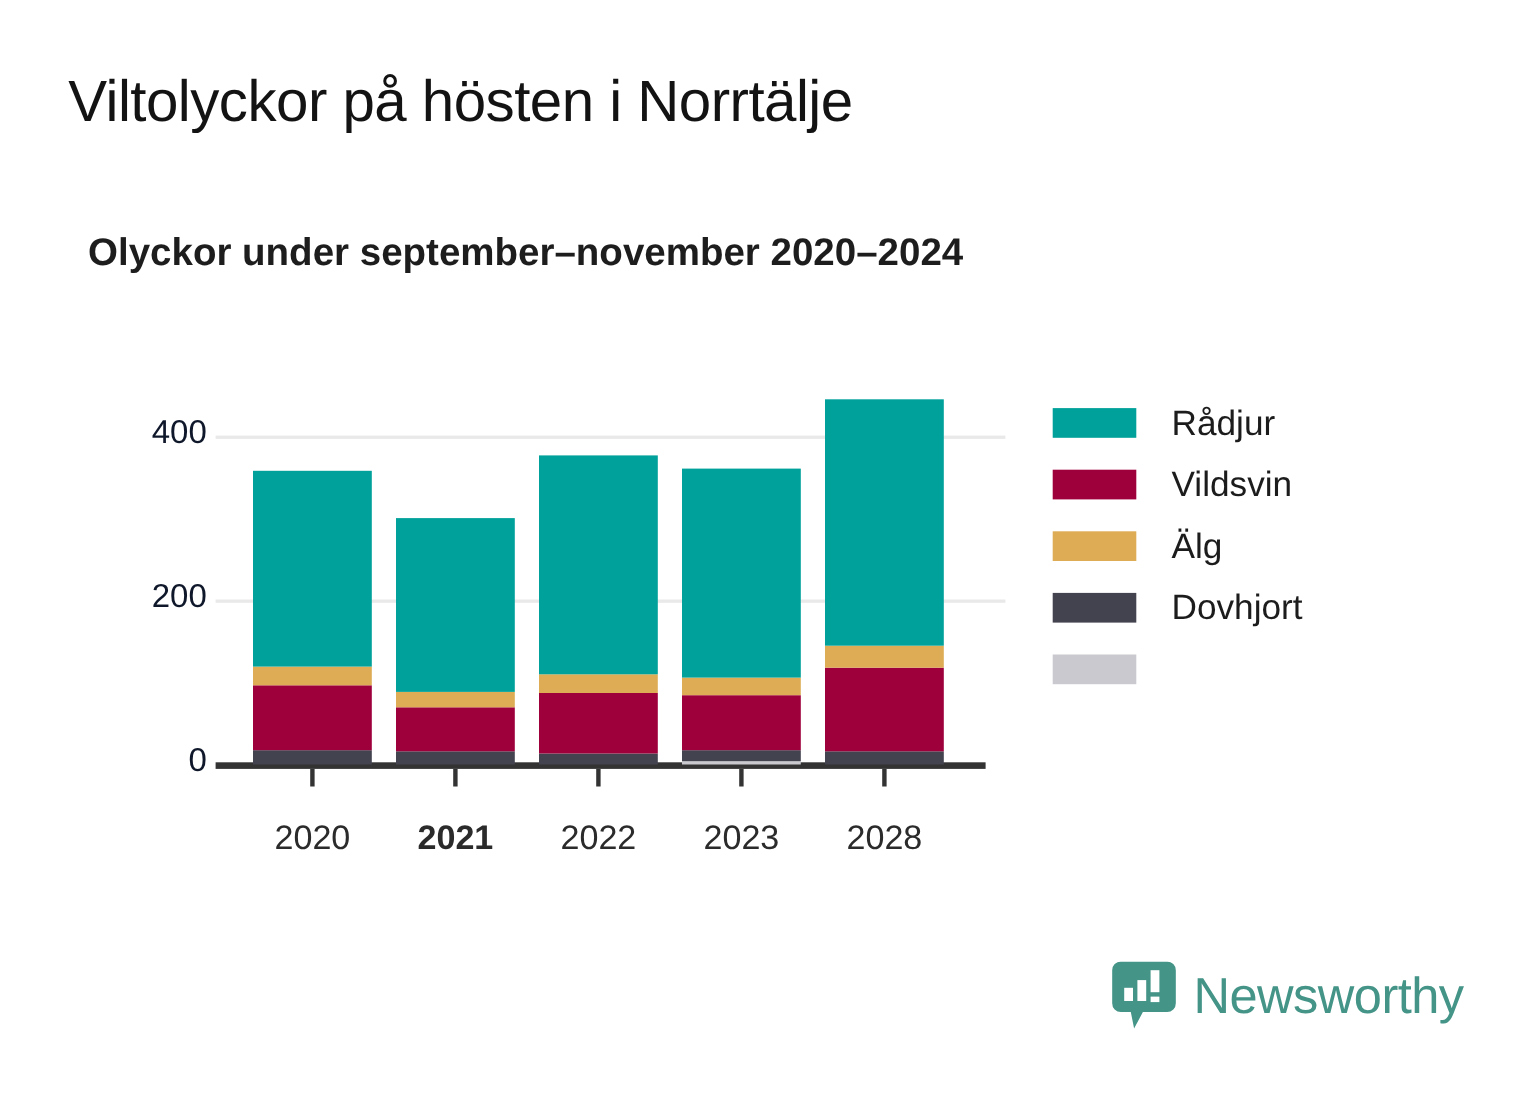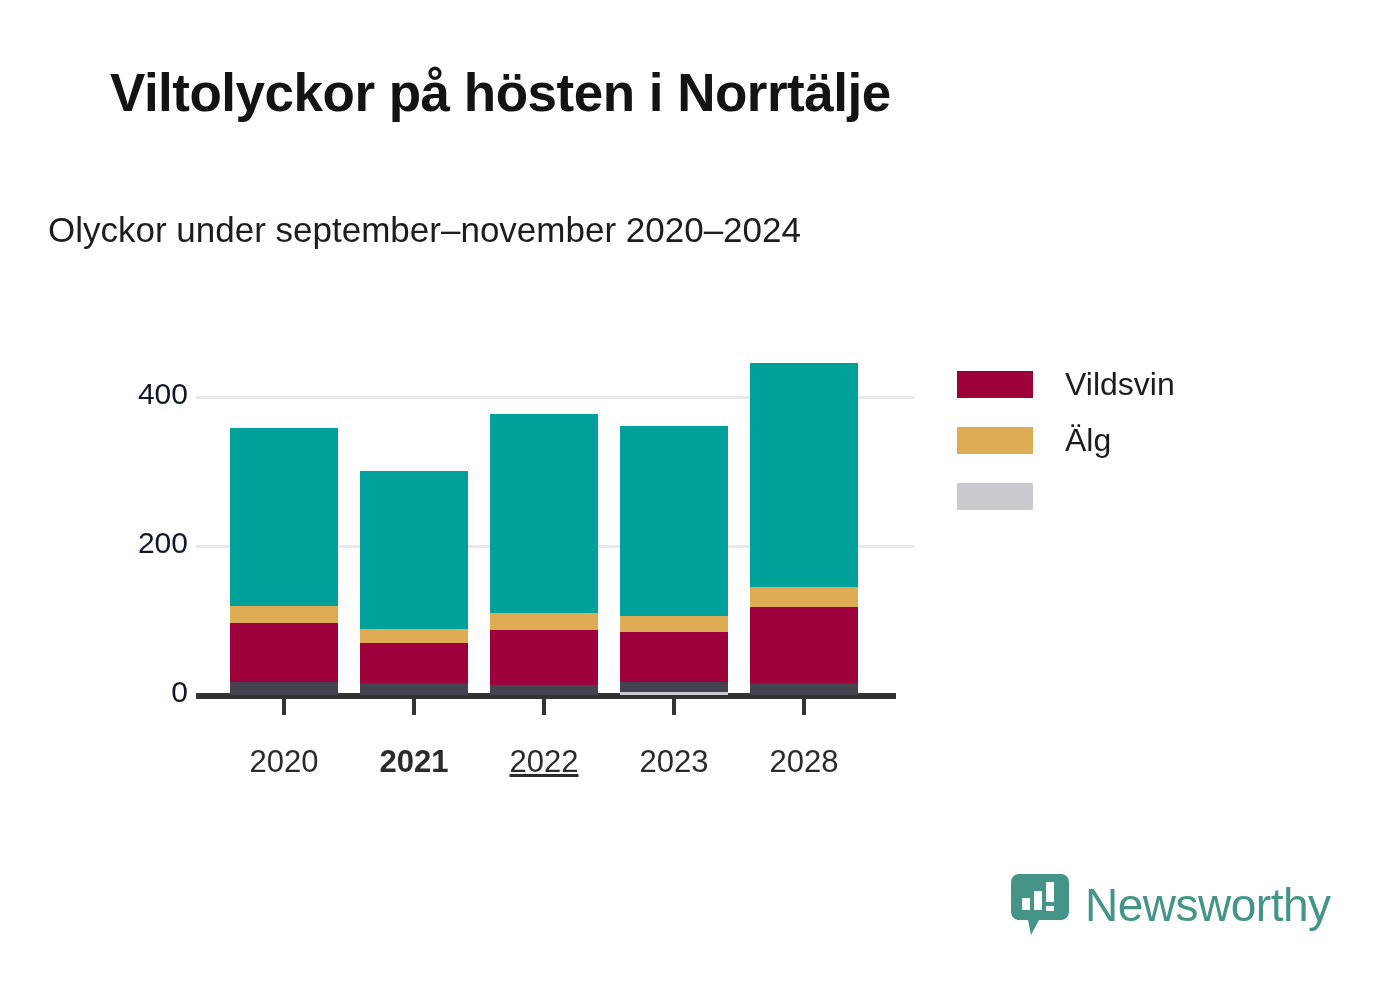--- a/index.html
+++ b/index.html
@@ -21,32 +21,31 @@
     inset: 0;
     background: #ffffff;
   }
 
   
   #chart-title {
     position: absolute;
     left: 62px;
     top: 62px;
     font-size: 53px;
-    font-weight: bold;
+    font-weight: normal;
     letter-spacing: -0.5px;
     color: #131313;
     white-space: nowrap;
-    margin-left: 48px;
   }
   #chart-subtitle {
     position: absolute;
-    left: 48px;
+    left: 80px;
     top: 210px;
     font-size: 35px;
-    font-weight: normal;
+    font-weight: bold;
     color: #1d1d1d;
     white-space: nowrap;
   }
 
   
   #plot-area {
     position: absolute;
     left: 0;
     top: 0;
     width: 1382px;
@@ -175,21 +174,21 @@
       </div>
       <div class="x-tick-mark" style="left: 412px;"></div>
       <div class="x-tick-label" style="left: 340px; width: 148px; font-weight: bold;">2021</div>
       <div class="bar-group" style="left: 490px; width: 108px; top: 0px; height: 695px;">
         <div class="bar-segment" style="background: rgb(67, 66, 79); height: 9.685px; top: 685.315px;"></div>
         <div class="bar-segment" style="background: rgb(158, 0, 60); height: 55.13px; top: 630.185px;"></div>
         <div class="bar-segment" style="background: rgb(221, 172, 85); height: 17.135px; top: 613.05px;"></div>
         <div class="bar-segment" style="background: rgb(0, 161, 154); height: 198.915px; top: 414.135px;"></div>
       </div>
       <div class="x-tick-mark" style="left: 542px;"></div>
-      <div class="x-tick-label" style="left: 470px; width: 148px; text-decoration: underline;">2022</div>
+      <div class="x-tick-label" style="left: 470px; width: 148px;">2022</div>
       <div class="bar-group" style="left: 620px; width: 108px; top: 0px; height: 695px;">
         <div class="bar-segment" style="background: rgb(201, 201, 207); height: 2.98px; top: 692.02px;"></div>
         <div class="bar-segment" style="background: rgb(67, 66, 79); height: 9.685px; top: 682.335px;"></div>
         <div class="bar-segment" style="background: rgb(158, 0, 60); height: 50.66px; top: 631.675px;"></div>
         <div class="bar-segment" style="background: rgb(221, 172, 85); height: 15.645px; top: 616.03px;"></div>
         <div class="bar-segment" style="background: rgb(0, 161, 154); height: 189.975px; top: 426.055px;"></div>
       </div>
       <div class="x-tick-mark" style="left: 672px;"></div>
       <div class="x-tick-label" style="left: 600px; width: 148px;">2023</div>
       <div class="bar-group" style="left: 750px; width: 108px; top: 0px; height: 695px;">
@@ -197,26 +196,34 @@
         <div class="bar-segment" style="background: rgb(158, 0, 60); height: 75.99px; top: 607.09px;"></div>
         <div class="bar-segment" style="background: rgb(221, 172, 85); height: 20.115px; top: 586.975px;"></div>
         <div class="bar-segment" style="background: rgb(0, 161, 154); height: 224.245px; top: 362.73px;"></div>
       </div>
       <div class="x-tick-mark" style="left: 802px;"></div>
       <div class="x-tick-label" style="left: 730px; width: 148px;">2028</div>
     </div>
 
   <div id="legend">
       <div class="legend-row">
+        <div class="legend-swatch" style="background: rgb(0, 161, 154);"></div>
+        <div class="legend-label">Rådjur</div>
+      </div>
+      <div class="legend-row">
         <div class="legend-swatch" style="background: rgb(158, 0, 60);"></div>
         <div class="legend-label">Vildsvin</div>
       </div>
       <div class="legend-row">
         <div class="legend-swatch" style="background: rgb(221, 172, 85);"></div>
         <div class="legend-label">Älg</div>
+      </div>
+      <div class="legend-row">
+        <div class="legend-swatch" style="background: rgb(67, 66, 79);"></div>
+        <div class="legend-label">Dovhjort</div>
       </div>
       <div class="legend-row">
         <div class="legend-swatch" style="background: rgb(201, 201, 207);"></div>
       </div>
     </div>
 
   <div id="logo">
     <svg id="logo-mark" viewBox="0 0 58 62" xmlns="http://www.w3.org/2000/svg">
       <path d="M8 0 H50 A8 8 0 0 1 58 8 V38 A8 8 0 0 1 50 46 H28 L20 61 L17 46 H8 A8 8 0 0 1 0 38 V8 A8 8 0 0 1 8 0 Z" fill="#449488"></path>
       <rect x="11" y="24" width="8" height="12" fill="#ffffff"></rect>

